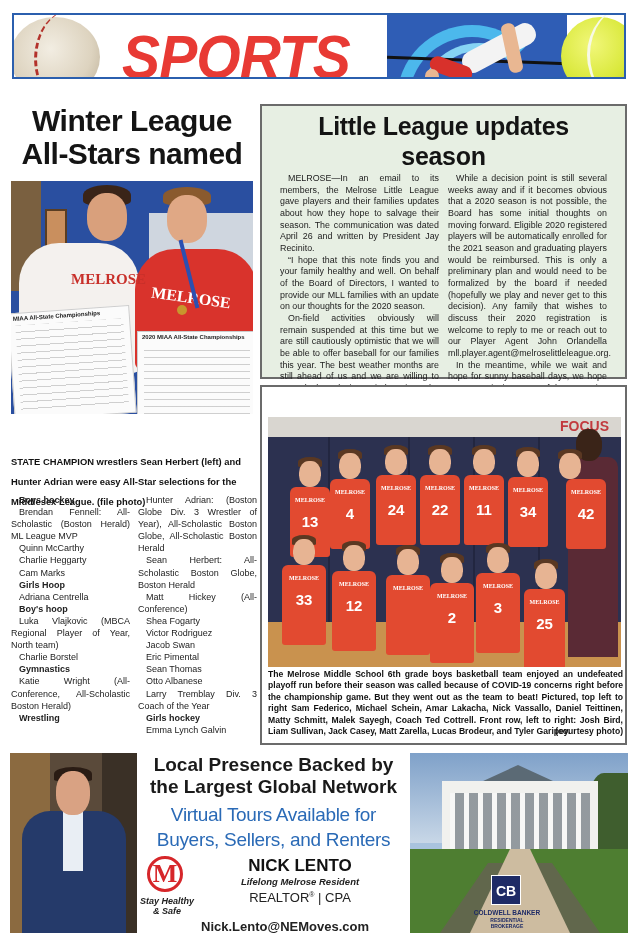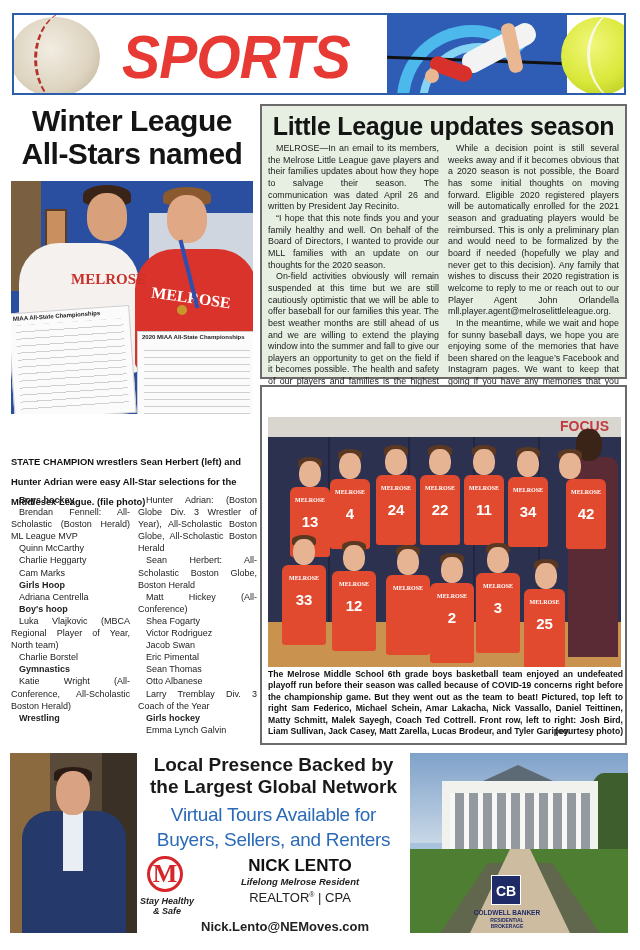--- a/index.html
+++ b/index.html
@@ -1,21 +1,21 @@
 <!DOCTYPE html>
 <html><head>
 <meta charset="utf-8">
 <style>
   * { box-sizing: border-box; margin: 0; padding: 0; }
   html, body { width: 640px; height: 950px; background: #ffffff; overflow: hidden; }
   body { font-family: "Liberation Sans", sans-serif; color: #1a1a1a; position: relative; }
 
   
   .banner {
-    position: absolute; left: 12px; top: 13px; width: 614px; height: 82px;
+    position: absolute; left: 12px; top: 13px; width: 614px; height: 66px;
     border: 2px solid #2b5fae; background: #fff; overflow: hidden;
   }
   .baseball {
     position: absolute; left: -4px; top: 2px; width: 90px; height: 80px;
     border-radius: 50%;
     background: radial-gradient(circle at 45% 40%, #f2ede2 0%, #ddd3bf 60%, #b8ab92 100%);
   }
   .baseball .stitch {
     position: absolute; left: 24px; top: -6px; width: 70px; height: 96px;
     border-left: 3px dashed #b3322b; border-radius: 50%;
@@ -104,21 +104,21 @@
     position: absolute; left: 11px; top: 494px; width: 246px; column-count: 2; column-gap: 8px;
     font-size: 9px; line-height: 12.1px; color: #222; text-align: justify; height: 245px;
   }
   .wl-body p { text-indent: 8px; }
   .wl-body .sub { font-weight: bold; padding-left: 8px; text-indent: 0; text-align: left; }
   .wl-body .wrap { text-indent: 8px; }
 
   
   .ll-box {
     position: absolute; left: 260px; top: 104px; width: 367px; height: 275px;
-    background: #e7efe3; border: 2px solid #6b6b6b; padding: 5px 6px;
+    background: #e7efe3; border: 2px solid #6b6b6b; padding: 5px 18px;
   }
   .ll-headline {
     text-align: center; font-size: 25px; font-weight: 900; color: #141414; letter-spacing: -0.3px;
     line-height: 30px; margin-bottom: 2px;
   }
   .ll-body { column-count: 2; column-gap: 9px; font-size: 8.9px; line-height: 11.65px; color: #222; text-align: justify; }
   .ll-body p { text-indent: 8px; }
 
   
   .ub-box {

